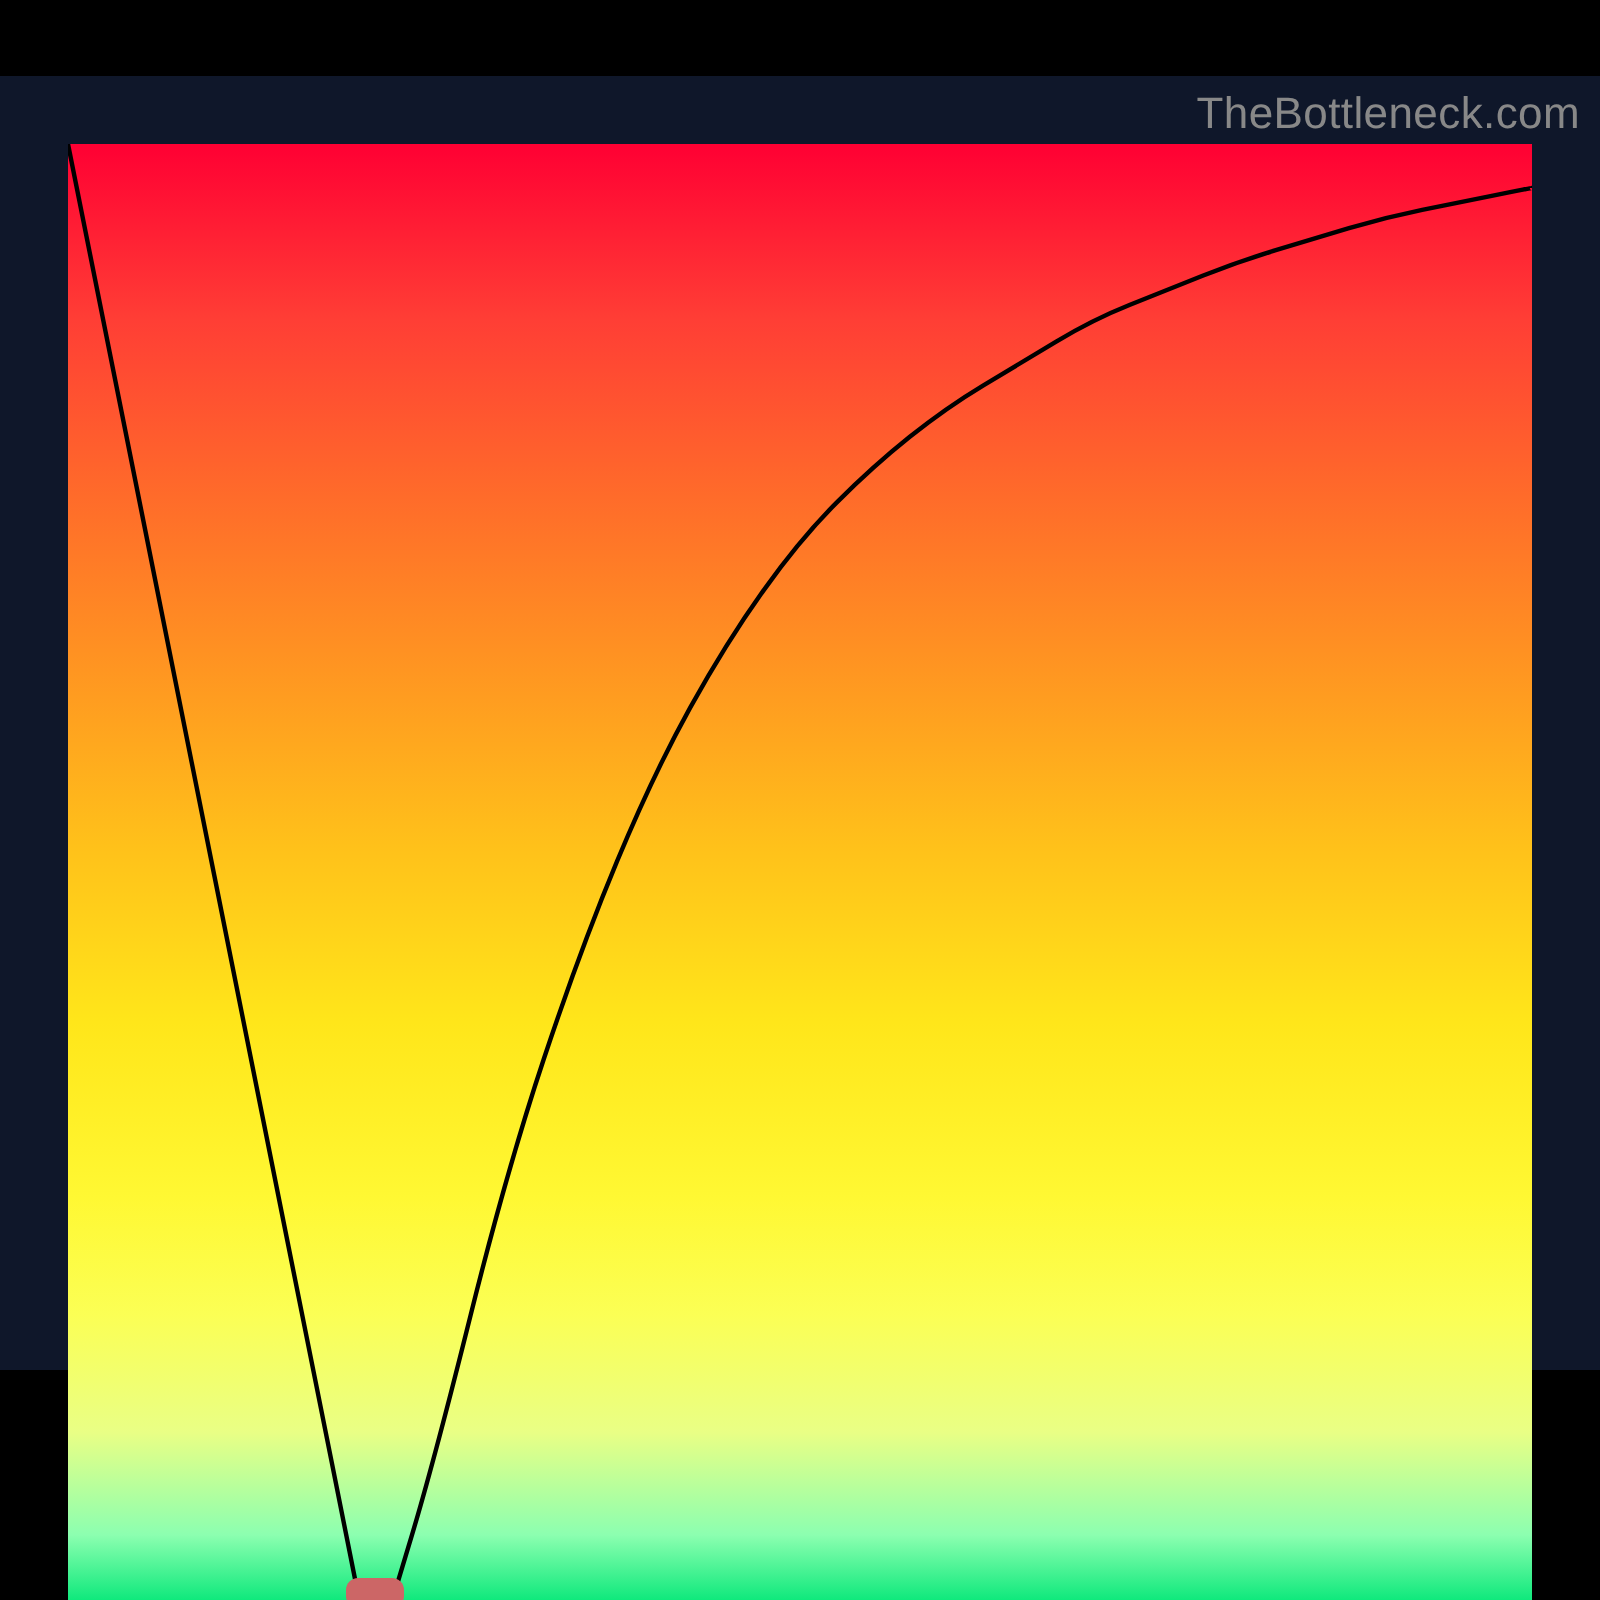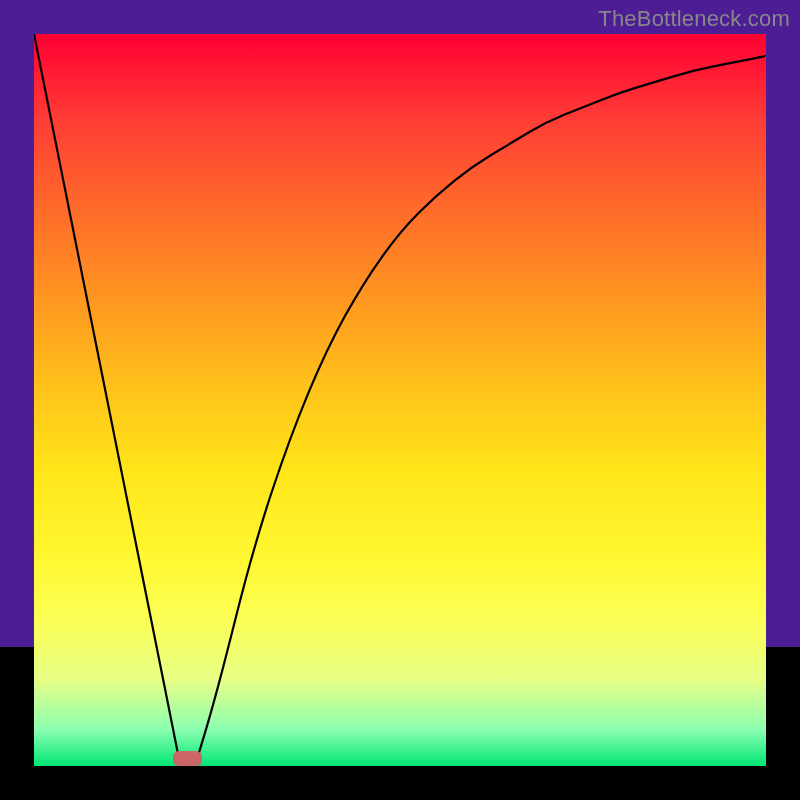--- a/index.html
+++ b/index.html
@@ -8,21 +8,22 @@
     width: 800px;
     height: 800px;
     background: #000;
     overflow: hidden;
     font-family: Arial, Helvetica, sans-serif;
   }
   .frame {
     position: relative;
     width: 800px;
     height: 647px;
-    background: #4c1d95;
+    background: #0f172a;
+    margin-top: 38px;
   }
   .plot-area {
     position: absolute;
     left: 34px;
     top: 34px;
     width: 732px;
     height: 732px;
     background: linear-gradient(to bottom,
       #ff0033 0%,
       #ff3e35 12%,

